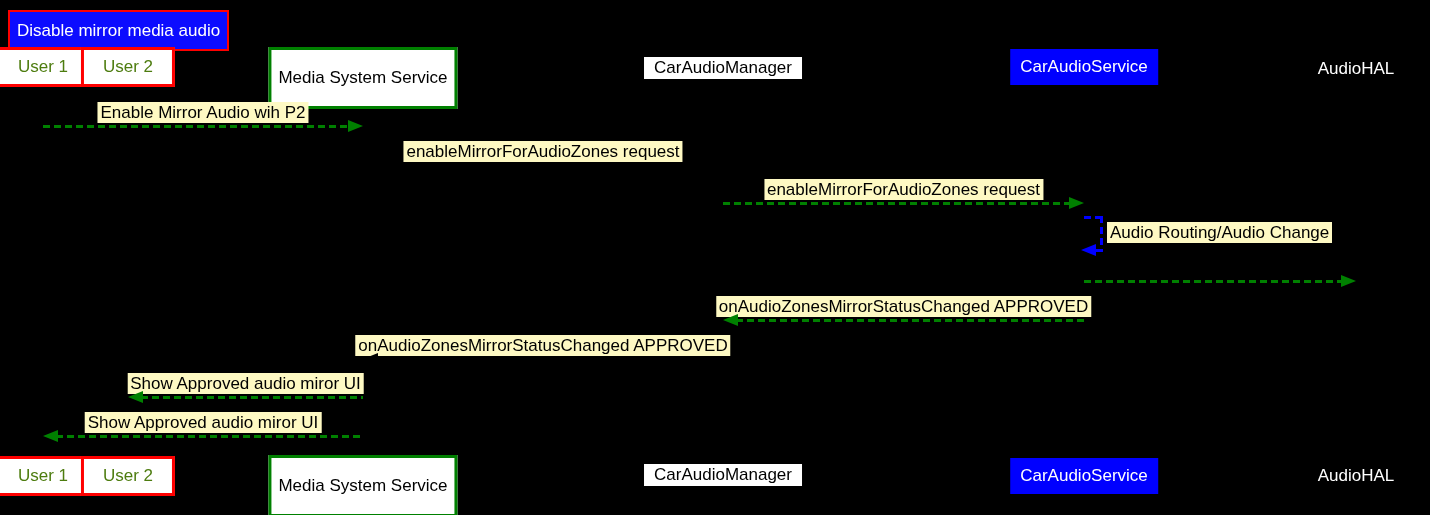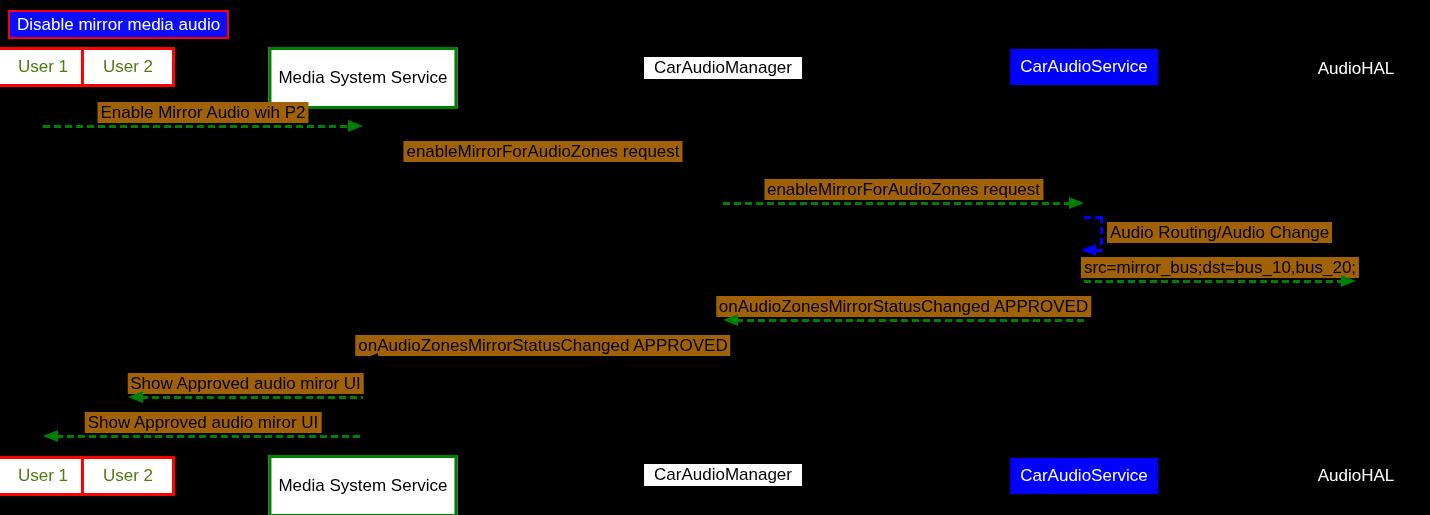--- a/index.html
+++ b/index.html
@@ -7,33 +7,33 @@
     position:relative;
     width:1430px;height:515px;
     background:#000;
     overflow:hidden;
     font-family:"Liberation Sans", sans-serif;
   }
   .diagram-title{
     position:absolute;left:8px;top:10px;
     background:#0c0cff;border:2px solid #ff0000;
     color:#fff;font-size:17px;line-height:21px;
-    padding:2px 7px;white-space:nowrap;
+    padding:8px 7px;white-space:nowrap;
   }
   .participant{
     position:absolute;transform:translateX(-50%);
     white-space:nowrap;font-size:17px;text-align:center;
   }
   .p-red{background:#fff;color:#4d7c0f;border:3px solid #ff0000;padding:7px 19px;}
   .p-green{background:#fff;color:#000;border:3px solid #008000;padding:18px 7px;}
   .p-blue{background:#0000ff;color:#fff;border:none;padding:8px 10px;}
   .p-strip{background:#fff;color:#000;border:none;padding:1px 10px;line-height:20px;}
   .p-text{background:transparent;color:#fff;border:none;padding:1px 0;line-height:18px;}
   .msg-label{
-    position:absolute;background:#a16207;color:#000;
+    position:absolute;background:#fef9c3;color:#000;
     font-size:17px;line-height:21px;padding:0 3px;
     white-space:nowrap;transform:translateX(-50%);
   }
   .msg-label.no-center{transform:none;}
   .dash-h{position:absolute;height:3px;}
   .dash-v{position:absolute;width:3px;}
   .arrowhead{position:absolute;width:0;height:0;}
 </style>
 </head>
 <body>
@@ -59,21 +59,20 @@
     <div class="dash-h" style="left: 363px; top: 164px; width: 347px; background: repeating-linear-gradient(90deg, rgb(0, 0, 0) 0px, rgb(0, 0, 0) 7px, transparent 7px, transparent 11px);"></div>
     <div class="arrowhead" style="top: 159px; border-top: 6px solid transparent; border-bottom: 6px solid transparent; left: 708px; border-left: 15px solid rgb(0, 0, 0);"></div>
     <div class="msg-label" style="left: 903.5px; top: 179px;">enableMirrorForAudioZones request</div>
     <div class="dash-h" style="left: 723px; top: 202px; width: 348px; background: repeating-linear-gradient(90deg, rgb(0, 128, 0) 0px, rgb(0, 128, 0) 7px, transparent 7px, transparent 11px);"></div>
     <div class="arrowhead" style="top: 197px; border-top: 6px solid transparent; border-bottom: 6px solid transparent; left: 1069px; border-left: 15px solid rgb(0, 128, 0);"></div>
     <div class="msg-label no-center" style="left: 1107px; top: 222px;">Audio Routing/Audio Change</div>
     <div class="dash-h" style="left: 1084px; top: 216px; width: 19px; background: repeating-linear-gradient(90deg, rgb(0, 0, 255) 0px, rgb(0, 0, 255) 7px, transparent 7px, transparent 11px);"></div>
     <div class="dash-v" style="left: 1100px; top: 216px; height: 33px; background: repeating-linear-gradient(rgb(0, 0, 255) 0px, rgb(0, 0, 255) 7px, transparent 7px, transparent 11px);"></div>
     <div class="dash-h" style="left: 1096px; top: 249px; width: 7px; background: repeating-linear-gradient(90deg, rgb(0, 0, 255) 0px, rgb(0, 0, 255) 7px, transparent 7px, transparent 11px);"></div>
     <div class="arrowhead" style="top: 244px; border-top: 6px solid transparent; border-bottom: 6px solid transparent; left: 1081px; border-right: 15px solid rgb(0, 0, 255);"></div>
-    <div class="msg-label" style="left: 1220px; top: 257px;">src=mirror_bus;dst=bus_10,bus_20;</div>
     <div class="dash-h" style="left: 1084px; top: 280px; width: 259px; background: repeating-linear-gradient(90deg, rgb(0, 128, 0) 0px, rgb(0, 128, 0) 7px, transparent 7px, transparent 11px);"></div>
     <div class="arrowhead" style="top: 275px; border-top: 6px solid transparent; border-bottom: 6px solid transparent; left: 1341px; border-left: 15px solid rgb(0, 128, 0);"></div>
     <div class="msg-label" style="left: 903.5px; top: 296px;">onAudioZonesMirrorStatusChanged APPROVED</div>
     <div class="dash-h" style="left: 736px; top: 319px; width: 348px; background: repeating-linear-gradient(90deg, rgb(0, 128, 0) 0px, rgb(0, 128, 0) 7px, transparent 7px, transparent 11px);"></div>
     <div class="arrowhead" style="top: 314px; border-top: 6px solid transparent; border-bottom: 6px solid transparent; left: 723px; border-right: 15px solid rgb(0, 128, 0);"></div>
     <div class="msg-label" style="left: 543px; top: 335px;">onAudioZonesMirrorStatusChanged APPROVED</div>
     <div class="dash-h" style="left: 376px; top: 358px; width: 347px; background: repeating-linear-gradient(90deg, rgb(0, 0, 0) 0px, rgb(0, 0, 0) 7px, transparent 7px, transparent 11px);"></div>
     <div class="arrowhead" style="top: 353px; border-top: 6px solid transparent; border-bottom: 6px solid transparent; left: 363px; border-right: 15px solid rgb(0, 0, 0);"></div>
     <div class="msg-label" style="left: 245.5px; top: 373px;">Show Approved audio miror UI</div>
     <div class="dash-h" style="left: 141px; top: 396px; width: 222px; background: repeating-linear-gradient(90deg, rgb(0, 128, 0) 0px, rgb(0, 128, 0) 7px, transparent 7px, transparent 11px);"></div>

